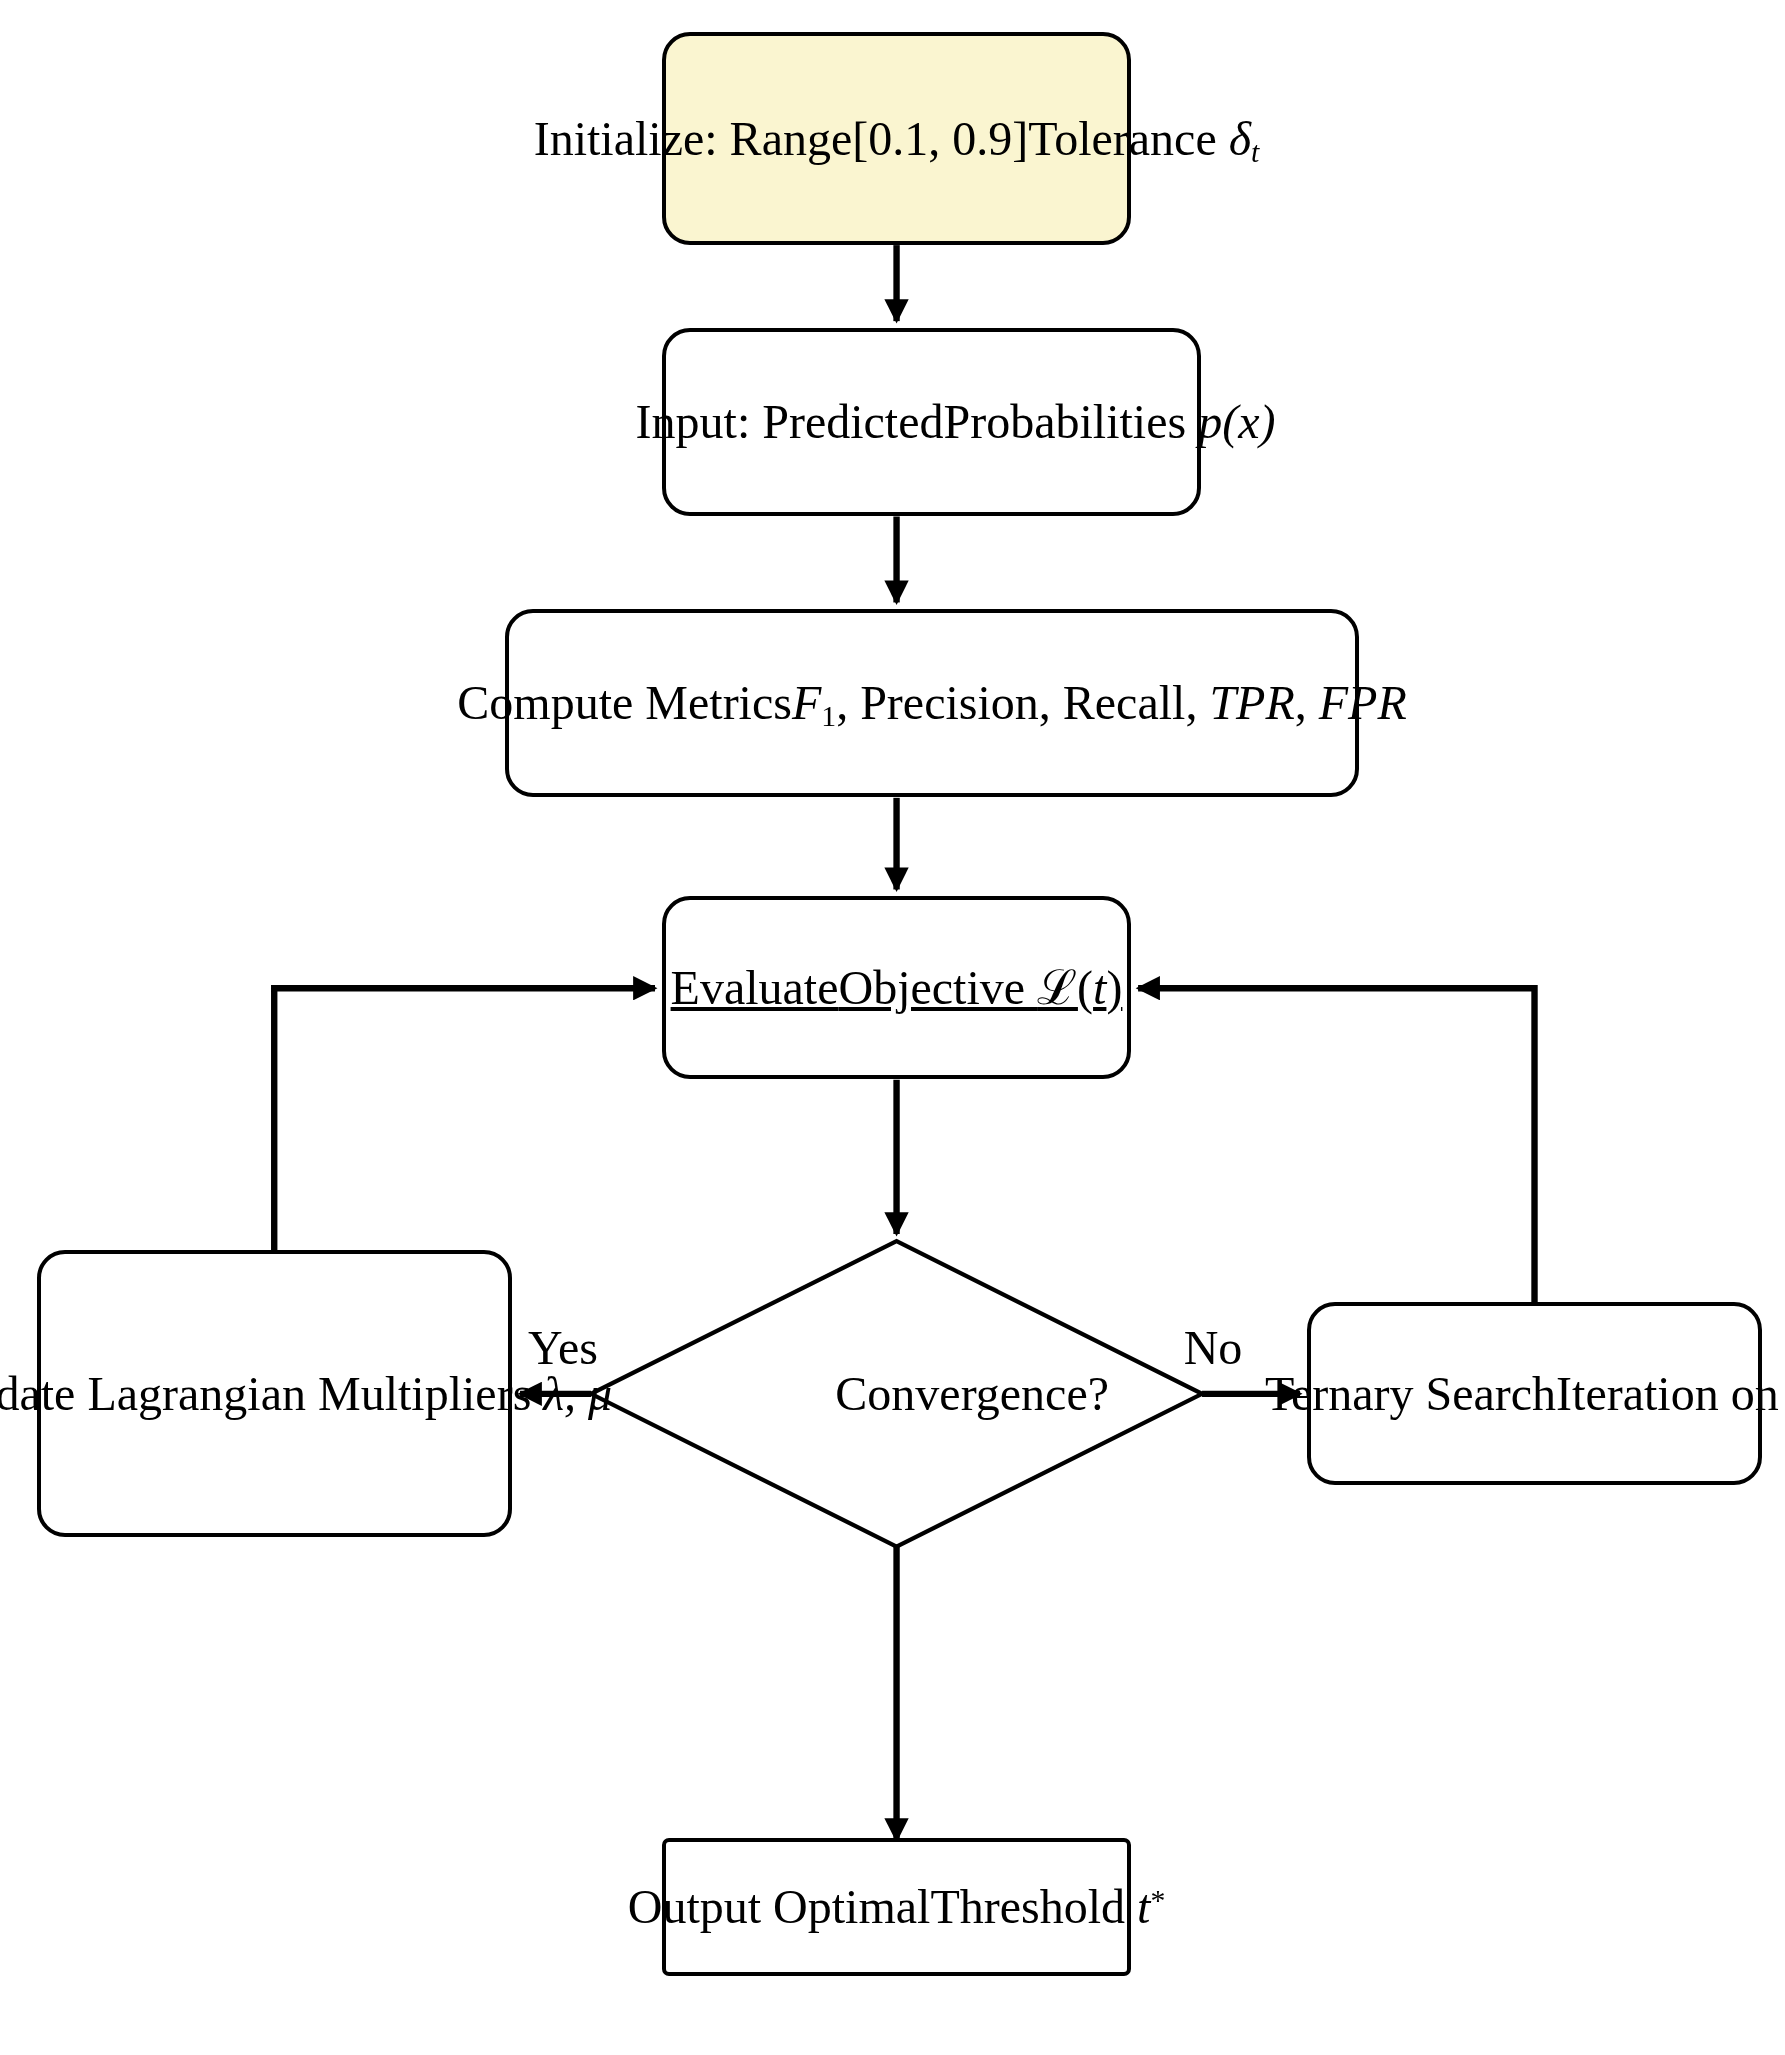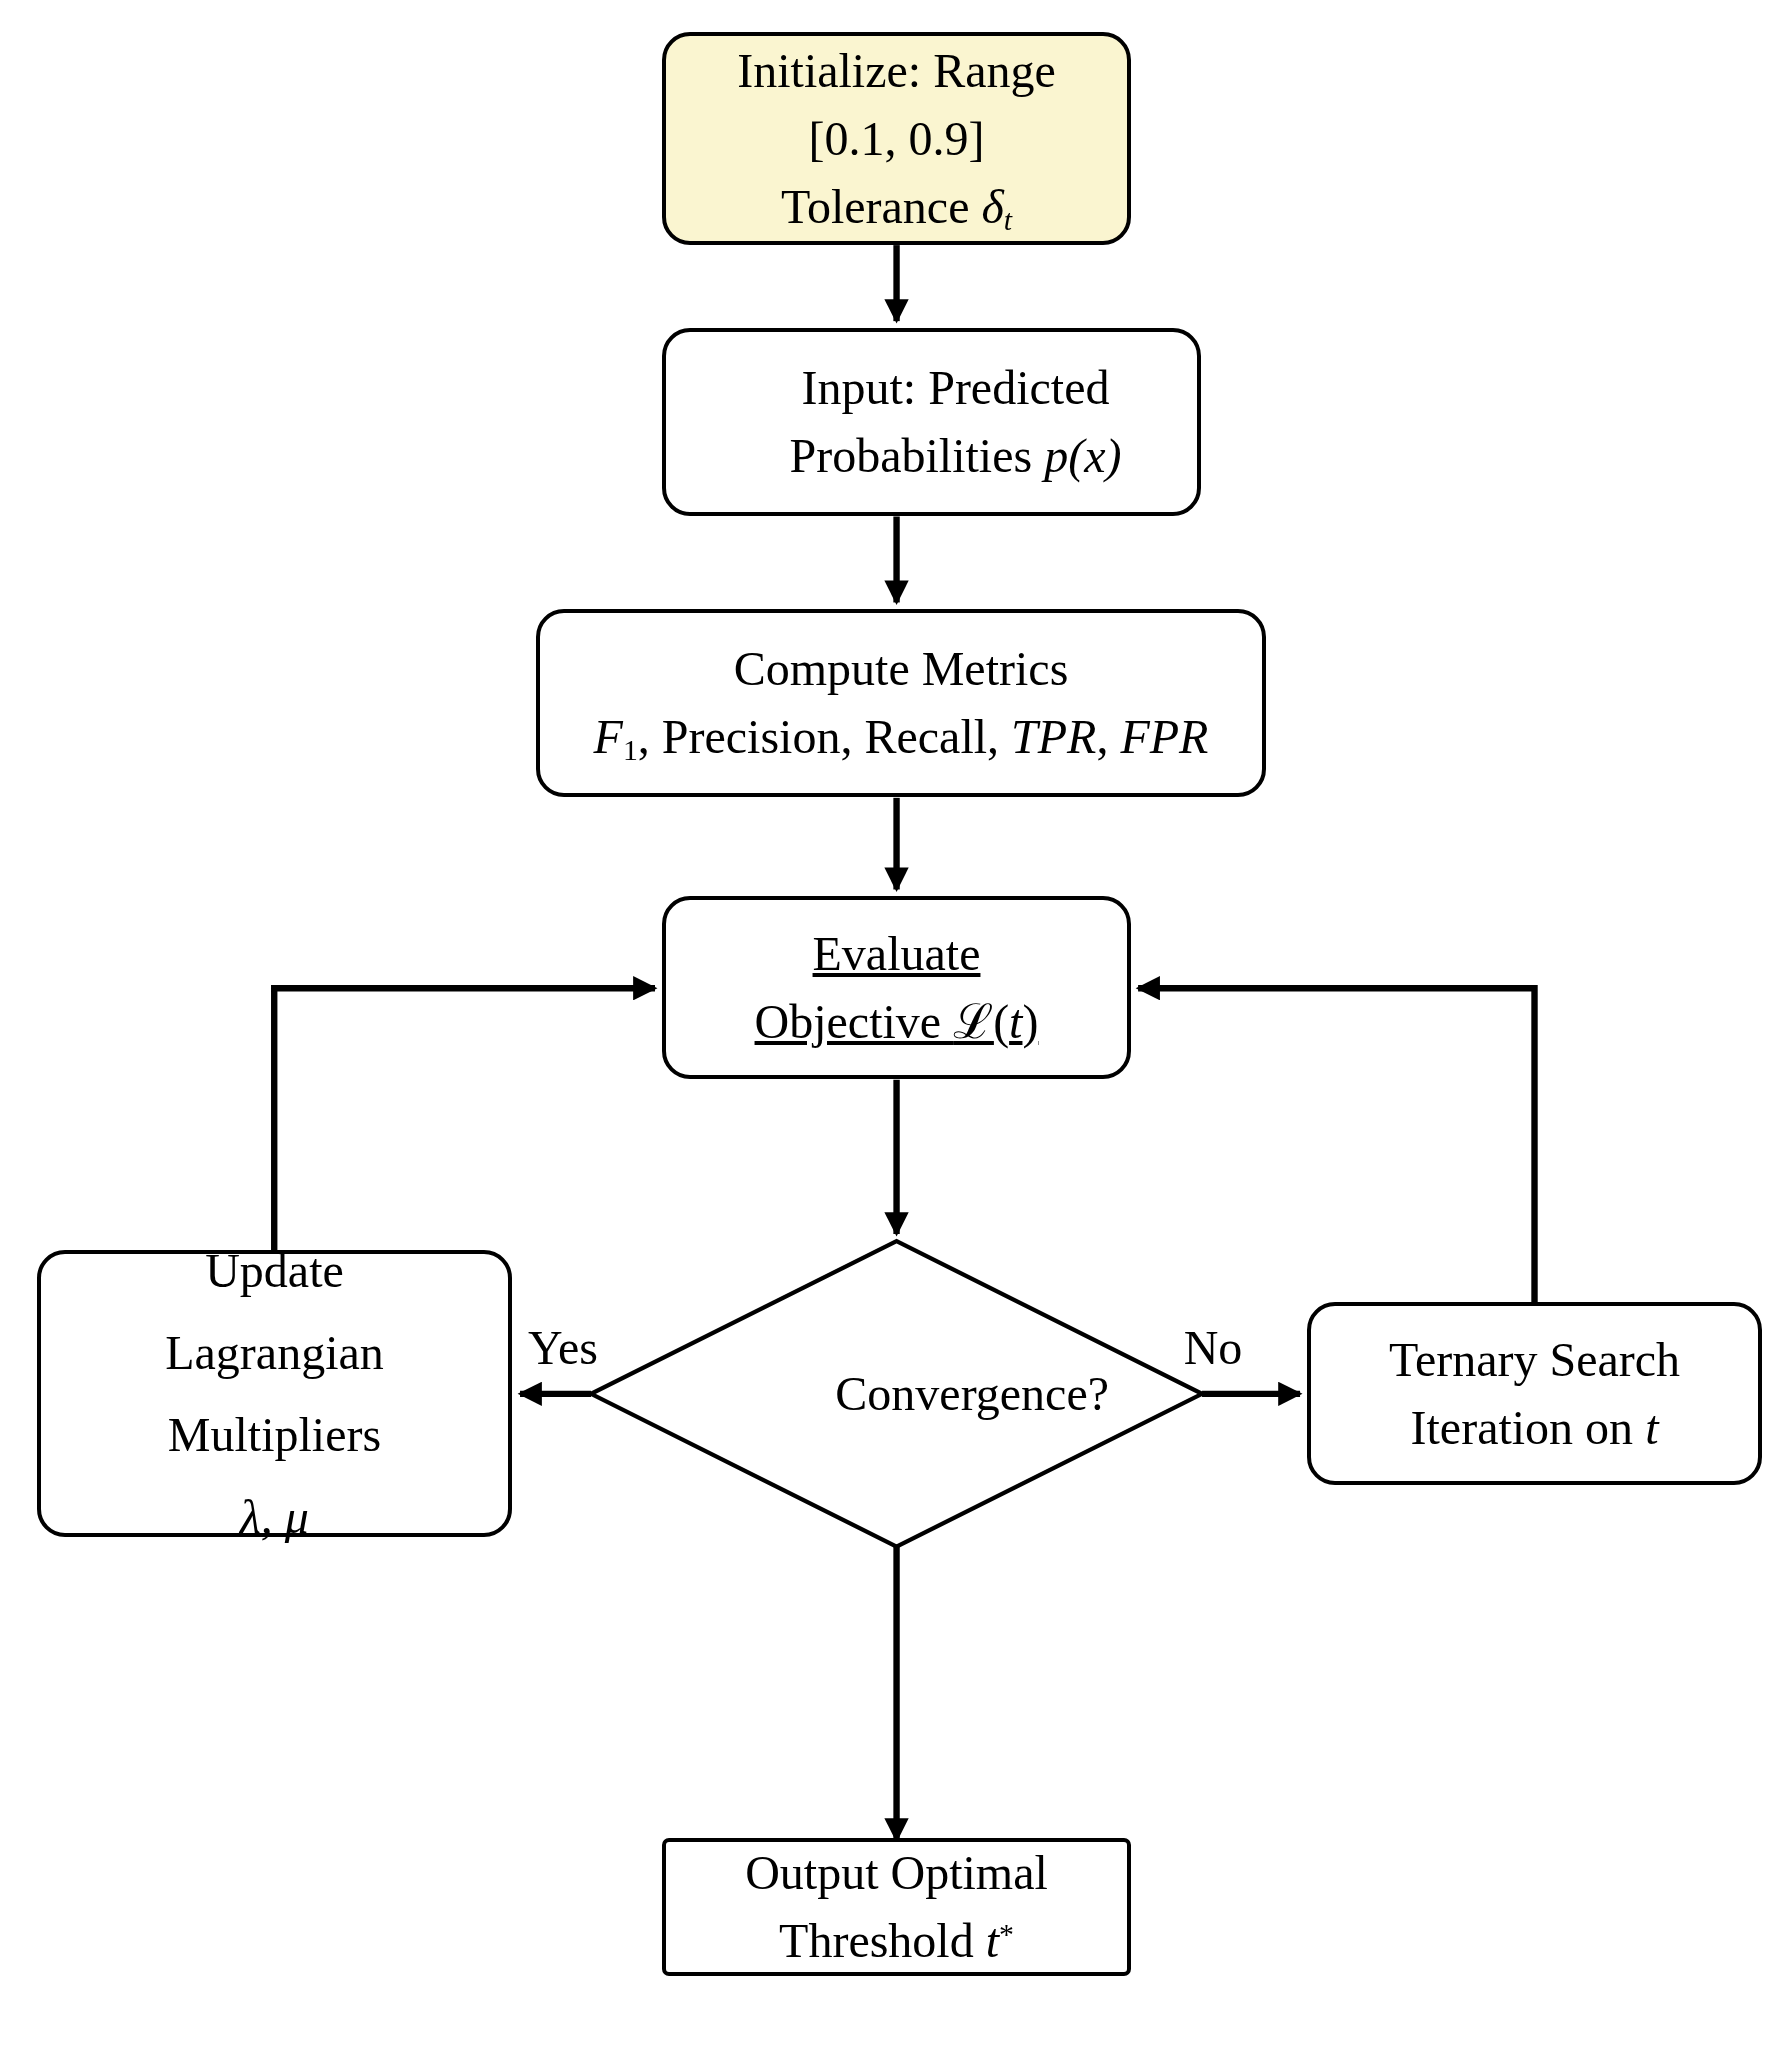--- a/index.html
+++ b/index.html
@@ -21,32 +21,32 @@
     height: 2056px;
   }
 
   .box {
     position: absolute;
     box-sizing: border-box;
     background: #ffffff;
     border: 4.3px solid #000000;
     border-radius: 28px;
     display: flex;
-    flex-direction: column;
+    flex-direction: row;
     justify-content: center;
     align-items: center;
     text-align: center;
     font-size: 48px;
     line-height: 68px;
     white-space: nowrap;
   }
 
   .box--init     { left: 662px;  top: 32px;   width: 469px;  height: 213px; }
   .box--input    { left: 662px;  top: 328px;  width: 539px;  height: 188px; padding-left: 48px; }
-  .box--compute  { left: 536px;  top: 609px;  width: 730px; height: 188px; font-family: Liberation Serif, serif; }
+  .box--compute  { left: 505px;  top: 609px;  width: 854px; height: 188px; font-family: Liberation Serif, serif; }
   .box--evaluate { left: 662px;  top: 896px; width: 469px;  height: 183px; text-decoration: underline; }
   .box--update   { left: 37px;   top: 1250px; width: 475px;  height: 287px; line-height: 70px; gap: 12px; }
   .box--ternary  { left: 1307px; top: 1302px; width: 455px;  height: 183px; }
   .box--output   { left: 662px;  top: 1838px; width: 469px;  height: 138px; border-radius: 7px; }
 
   .diamond-label {
     position: absolute;
     left: 683px; top: 1360px;
     width: 426px; height: 67px;
     line-height: 67px;

